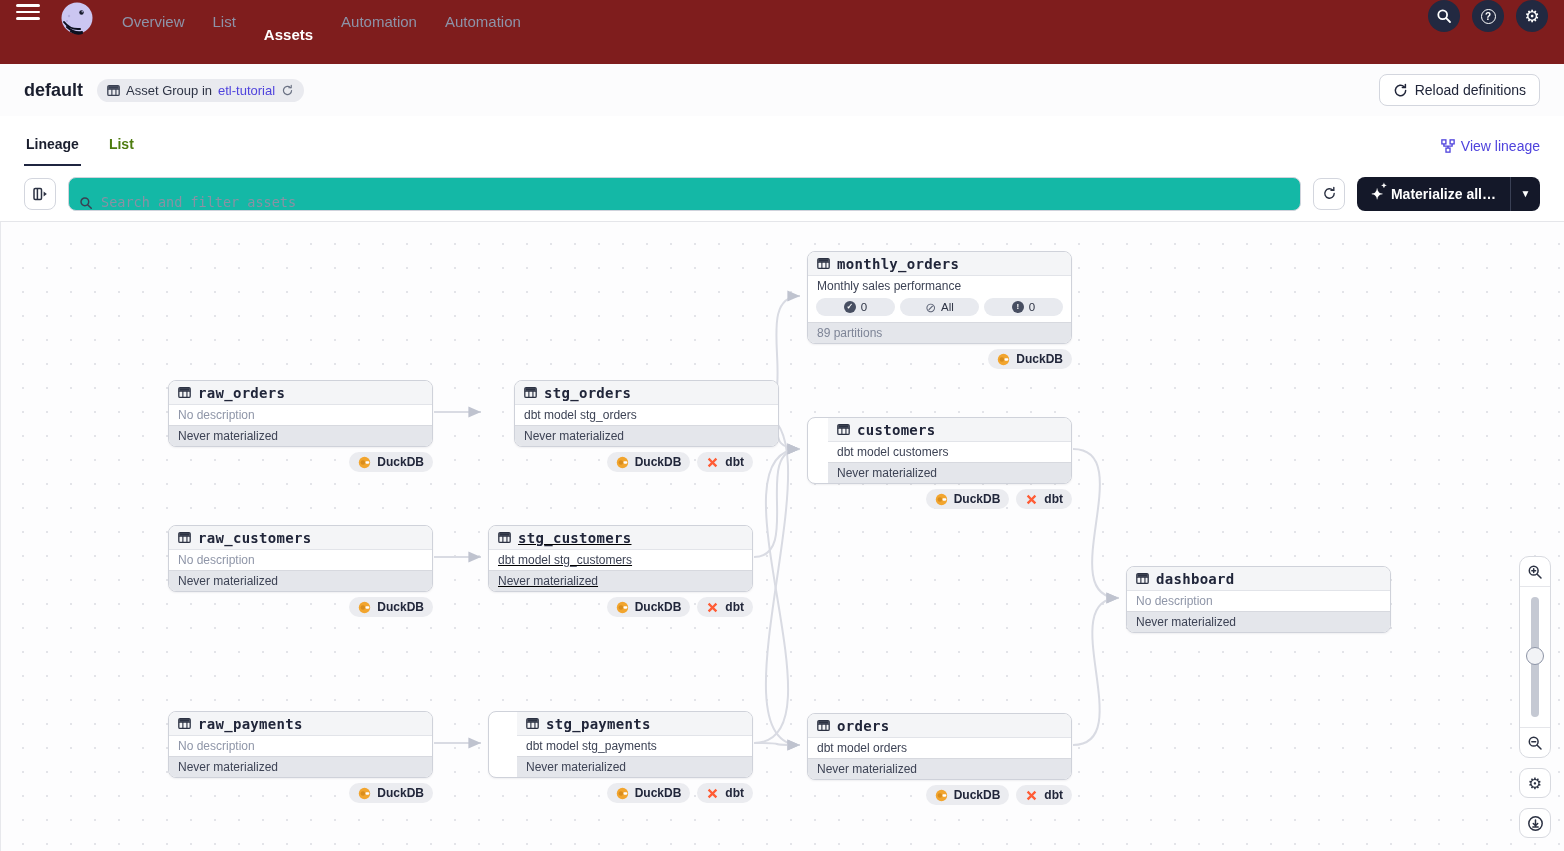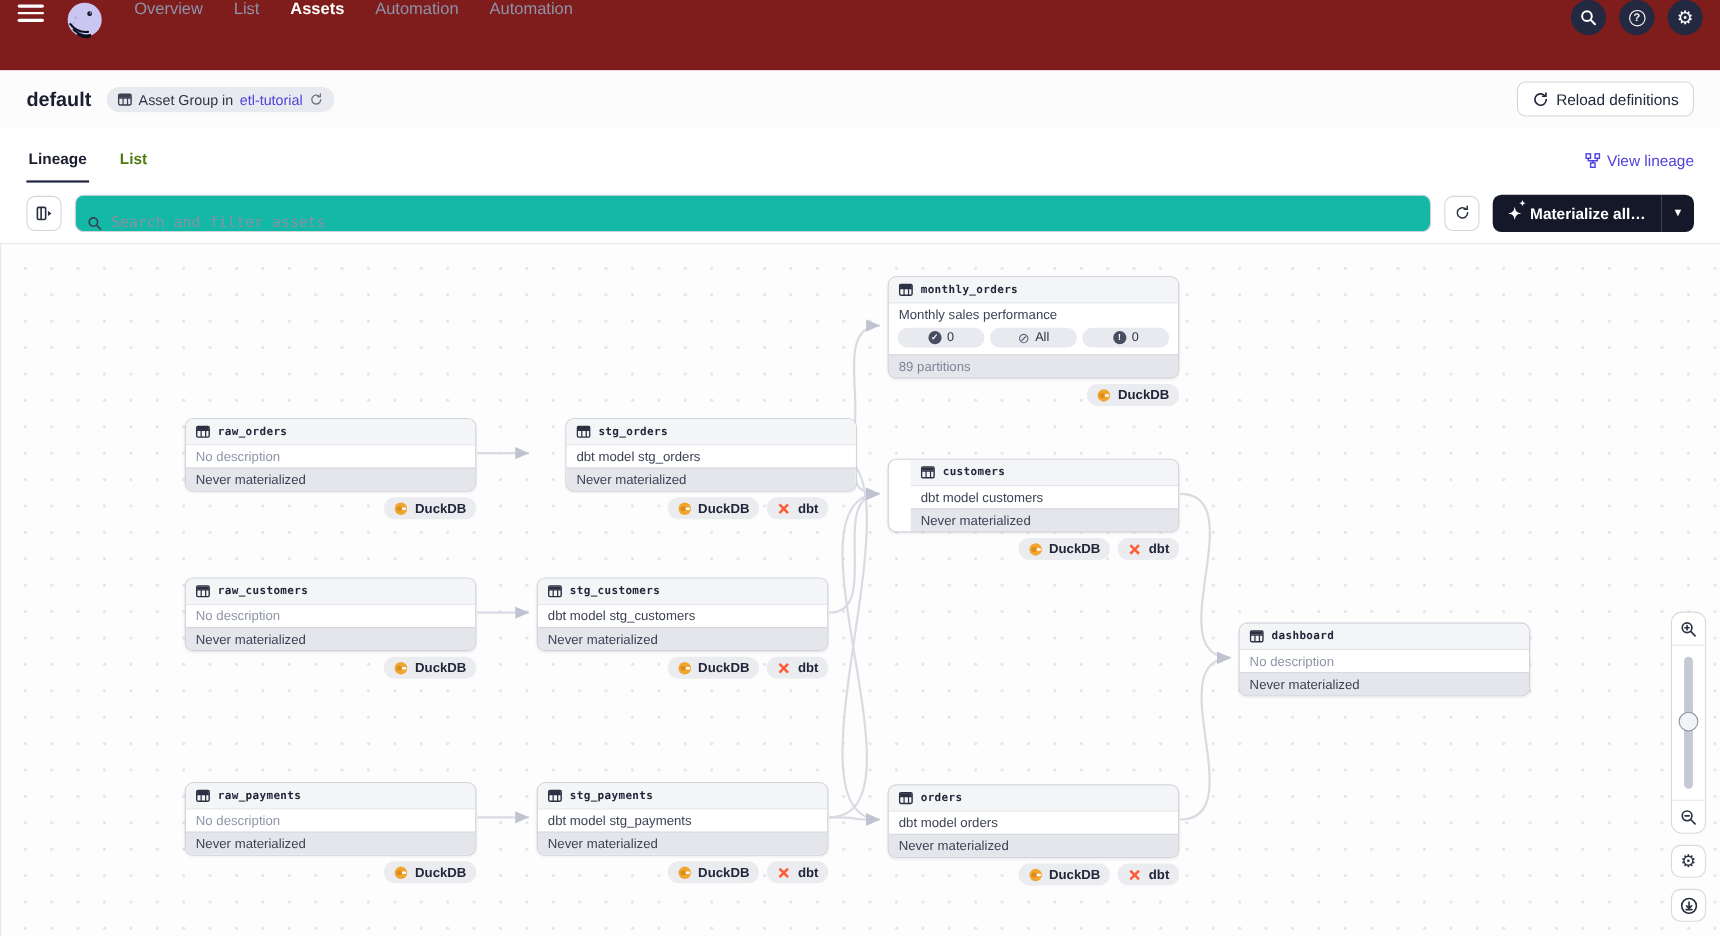--- a/index.html
+++ b/index.html
@@ -5,21 +5,21 @@
   * { margin:0; padding:0; box-sizing:border-box; }
   html,body { width:1564px; height:851px; font-family:"Liberation Sans", sans-serif; background:#fff; overflow:hidden; }
 
   
   .topbar { height:64px; background:#7f1d1d; display:flex; align-items:flex-start; padding:0 16px; gap:8px; }
   .hamburger { width:24px; height:24px; display:flex; flex-direction:column; justify-content:center; gap:4px; cursor:pointer; margin-right:10px; }
   .hamburger span { display:block; height:2.5px; background:#fff; border-radius:2px; }
   .logo { width:38px; height:38px; margin-right:18px; }
   .nav { display:flex; gap:28px; align-items:center; }
   .nav-item { font-size:15px; color:#8d93a8; cursor:pointer; }
-  .nav-item.active { color:#ffffff; font-weight:bold; }
+  .nav-item.active { color:#ffffff; font-weight:bold;margin-top:26px; }
   .topbar-spacer { flex:1; }
   .top-icons { display:flex; gap:12px; }
   .icon-circle { width:32px; height:32px; border-radius:50%; background:#222941; display:flex; align-items:center; justify-content:center; cursor:pointer; color:#fff; }
   .help-glyph { width:15px; height:15px; border:1.6px solid #fff; border-radius:50%; font-size:10px; font-weight:bold; display:flex; align-items:center; justify-content:center; }
   .gear-glyph { font-size:17px; line-height:1; color:#fff; }
 
   
   .page-header { height:52px; display:flex; align-items:center; padding:0 24px; background:#fcfcfd; }
   .page-title { font-size:18px; font-weight:bold; color:#1a1e2e; margin-right:14px; }
   .group-badge { display:flex; align-items:center; gap:6px; background:#e9eaef; border-radius:12px; padding:4px 10px; font-size:13px; color:#2e3445; }
@@ -48,21 +48,21 @@
   .sparkle i { position:absolute; right:-4px; top:-5px; font-style:normal; font-size:7px; }
   .mat-caret { width:30px; display:flex; align-items:center; justify-content:center; border-left:1px solid #3a4055; font-size:10px; }
 
   
   .canvas { position:relative; width:1564px; height:629px; background-color:#fdfdfe; border-left:1px solid #e7e8ec;
             background-image:radial-gradient(circle, #e3e4e9 1.2px, transparent 1.4px); background-size:24px 24px; background-position:10px 10px; overflow:hidden; }
   .edges { position:absolute; left:0; top:0; pointer-events:none; }
 
   .asset-node { position:absolute; background:#fff; border:1px solid #cfd2da; border-radius:8px; overflow:hidden; box-shadow:0 1px 2px rgba(20,24,41,.06); cursor:pointer; }
   .node-header { display:flex; align-items:center; gap:7px; background:#f4f5f7; border-bottom:1px solid #e2e4e9; padding:4px 9px; height:24px; }
-  .node-name { font-family:"DejaVu Sans Mono", monospace; font-size:10px; font-weight:bold; color:#21263a; letter-spacing:.3px; }
+  .node-name { font-family:"DejaVu Sans Mono", monospace; font-size:14px; font-weight:bold; color:#21263a; letter-spacing:.3px; }
   .node-desc { font-size:12px; color:#3d4355; padding:3px 9px; height:20px; display:flex; align-items:center; background:#fff; }
   .node-desc.muted { color:#8f96a8; }
   .node-footer { font-size:12px; color:#3d4355; background:#e4e6eb; border-top:1px solid #d7d9df; padding:3px 9px; height:21px; display:flex; align-items:center; }
   .node-footer.muted { color:#7e8597; }
   .pill-row { display:flex; gap:5px; padding:2px 8px 6px; background:#fff; }
   .pstat { flex:1; background:#e8eaef; border-radius:9px; height:18px; display:flex; align-items:center; justify-content:center; gap:5px; font-size:11.5px; color:#2e3445; }
   .dotc { width:12px; height:12px; border-radius:50%; background:#474e61; color:#fff; font-size:8px; font-weight:bold; display:flex; align-items:center; justify-content:center; line-height:1; }
   .slashc { font-size:13px; color:#5b6274; line-height:1; }
 
   .badge-row { position:absolute; display:flex; gap:7px; justify-content:flex-end; }
@@ -333,21 +333,21 @@
         <span class="mini-icon">
           <svg width="13" height="13" viewBox="0 0 16 16">
             <circle cx="8" cy="8" r="7" fill="#f2a52e"></circle>
             <rect x="9" y="6.6" width="5" height="2.8" rx="1.4" fill="#fff"></rect>
             <circle cx="6" cy="8" r="2.8" fill="#d98d1d"></circle>
           </svg>
         </span>
         <span>DuckDB</span>
       </span>
     </div>
-    <div class="asset-node" style="left: 487px; top: 303px; width: 265px;">
+    <div class="asset-node" style="left: 487px; top: 303px; width: 265px; text-decoration: underline;">
       <div class="node-header">
         <span class="mini-icon">
           <svg width="13" height="13" viewBox="0 0 16 16">
             <rect x="1" y="2" width="14" height="12" rx="1.5" fill="none" stroke="#2b3142" stroke-width="1.6"></rect>
             <path d="M1 6.5h14 M6 6.5v7.5 M11 6.5v7.5" stroke="#2b3142" stroke-width="1.4"></path>
             <rect x="1.6" y="2.6" width="12.8" height="3.4" fill="#2b3142"></rect>
           </svg>
         </span>
         <span class="node-name">stg_customers</span>
       </div>
@@ -393,21 +393,21 @@
         <span class="mini-icon">
           <svg width="13" height="13" viewBox="0 0 16 16">
             <circle cx="8" cy="8" r="7" fill="#f2a52e"></circle>
             <rect x="9" y="6.6" width="5" height="2.8" rx="1.4" fill="#fff"></rect>
             <circle cx="6" cy="8" r="2.8" fill="#d98d1d"></circle>
           </svg>
         </span>
         <span>DuckDB</span>
       </span>
     </div>
-    <div class="asset-node" style="left: 487px; top: 489px; width: 265px;">
+    <div class="asset-node" style="left: 487px; top: 489px; width: 265px; padding-left: 28px;">
       <div class="node-header">
         <span class="mini-icon">
           <svg width="13" height="13" viewBox="0 0 16 16">
             <rect x="1" y="2" width="14" height="12" rx="1.5" fill="none" stroke="#2b3142" stroke-width="1.6"></rect>
             <path d="M1 6.5h14 M6 6.5v7.5 M11 6.5v7.5" stroke="#2b3142" stroke-width="1.4"></path>
             <rect x="1.6" y="2.6" width="12.8" height="3.4" fill="#2b3142"></rect>
           </svg>
         </span>
         <span class="node-name">stg_payments</span>
       </div>

